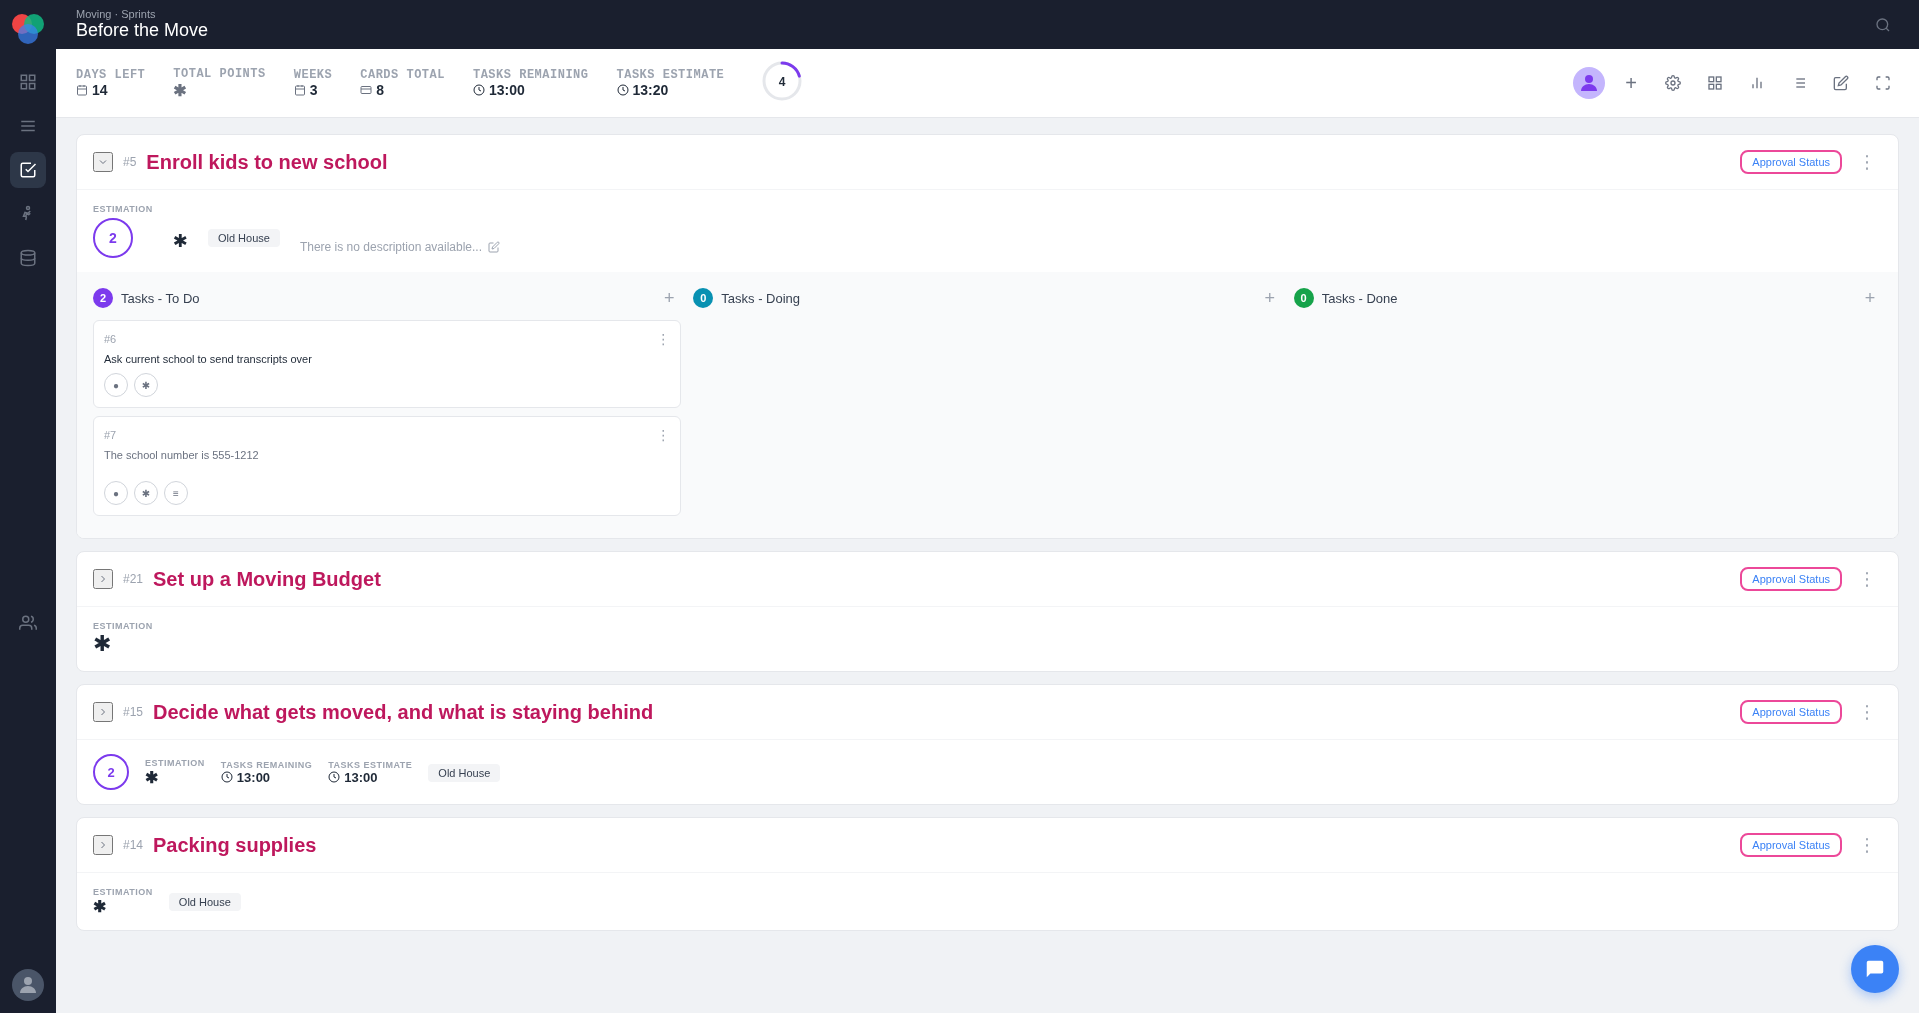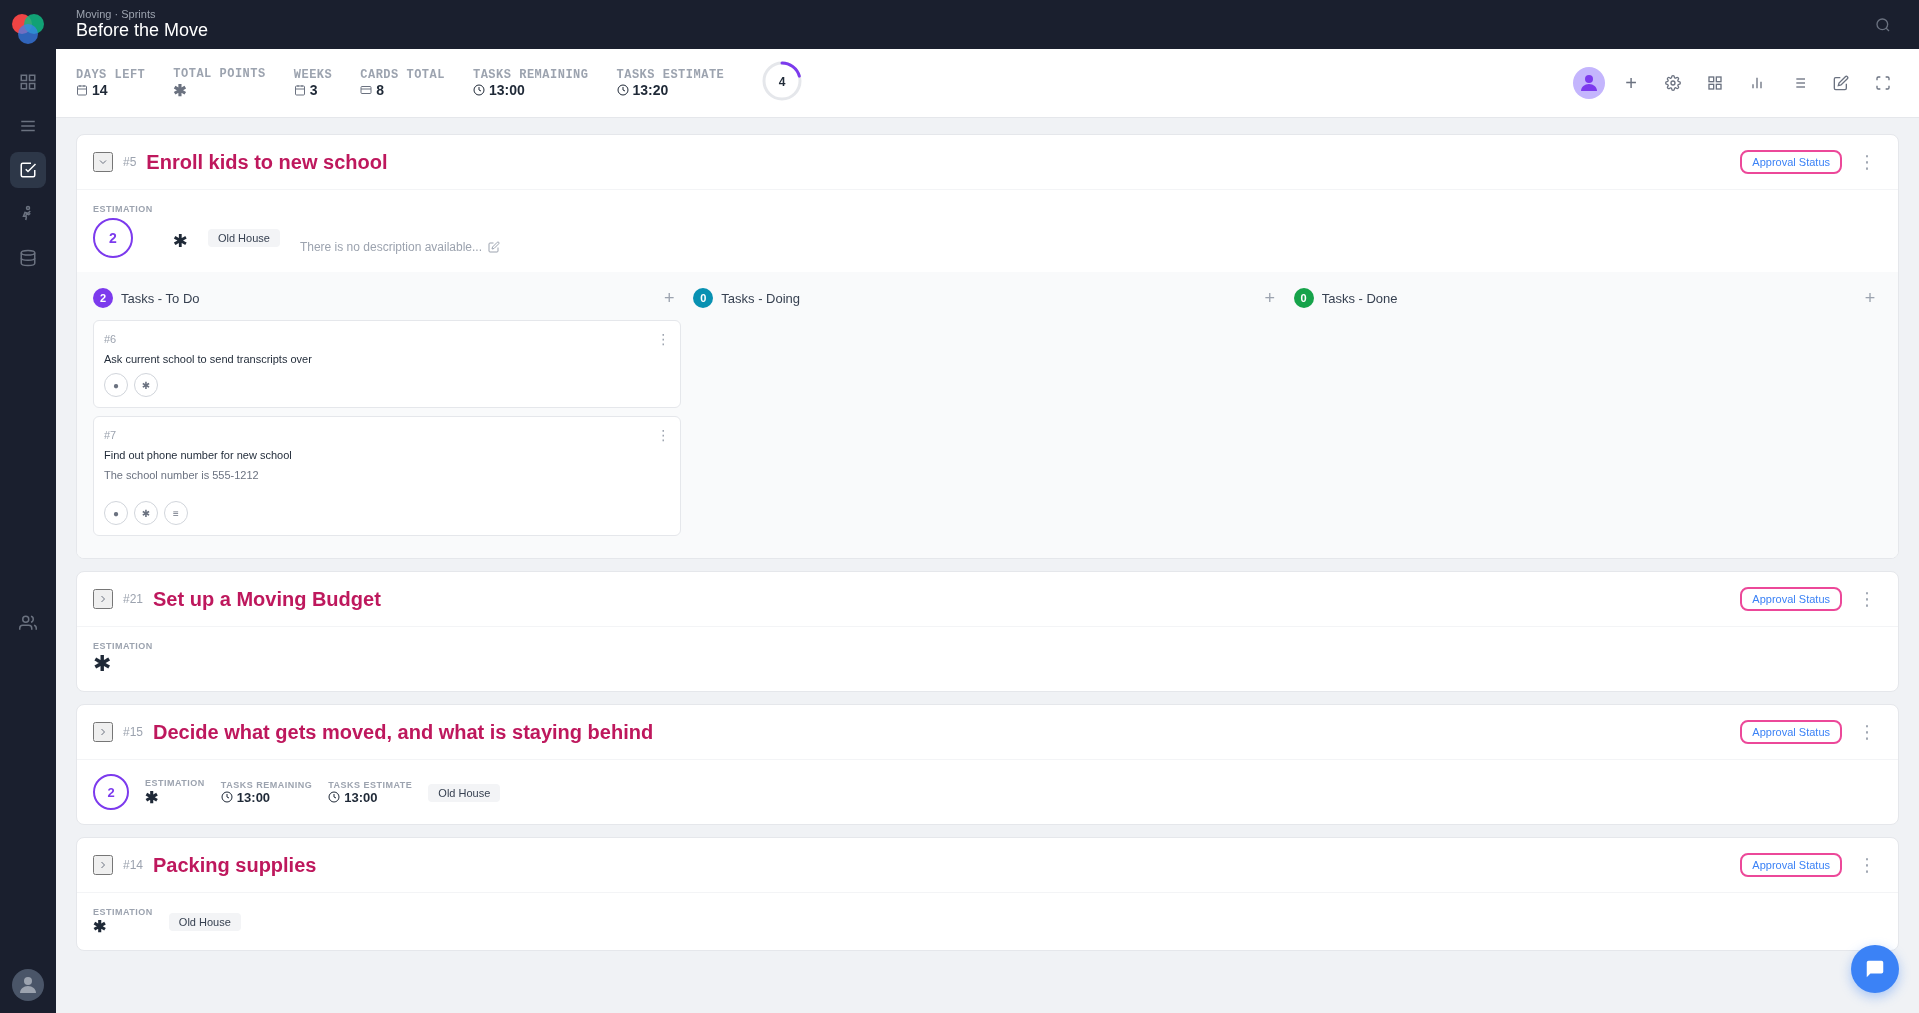--- a/index.html
+++ b/index.html
@@ -345,21 +345,20 @@
               <div class="task-icon-btn">●</div>
               <div class="task-icon-btn">✱</div>
             </div>
           </div>
 
           <div class="task-card">
             <div class="task-card-header">
               <span class="task-number">#7</span>
               <button class="task-more">⋮</button>
             </div>
-            <div class="task-title">Find out phone number for new school</div>
             <div class="task-desc">The school number is 555-1212</div>
             <div class="task-icons">
               <div class="task-icon-btn">●</div>
               <div class="task-icon-btn">✱</div>
               <div class="task-icon-btn">≡</div>
             </div>
           </div>
         </div>
 
         <div class="kanban-col">

